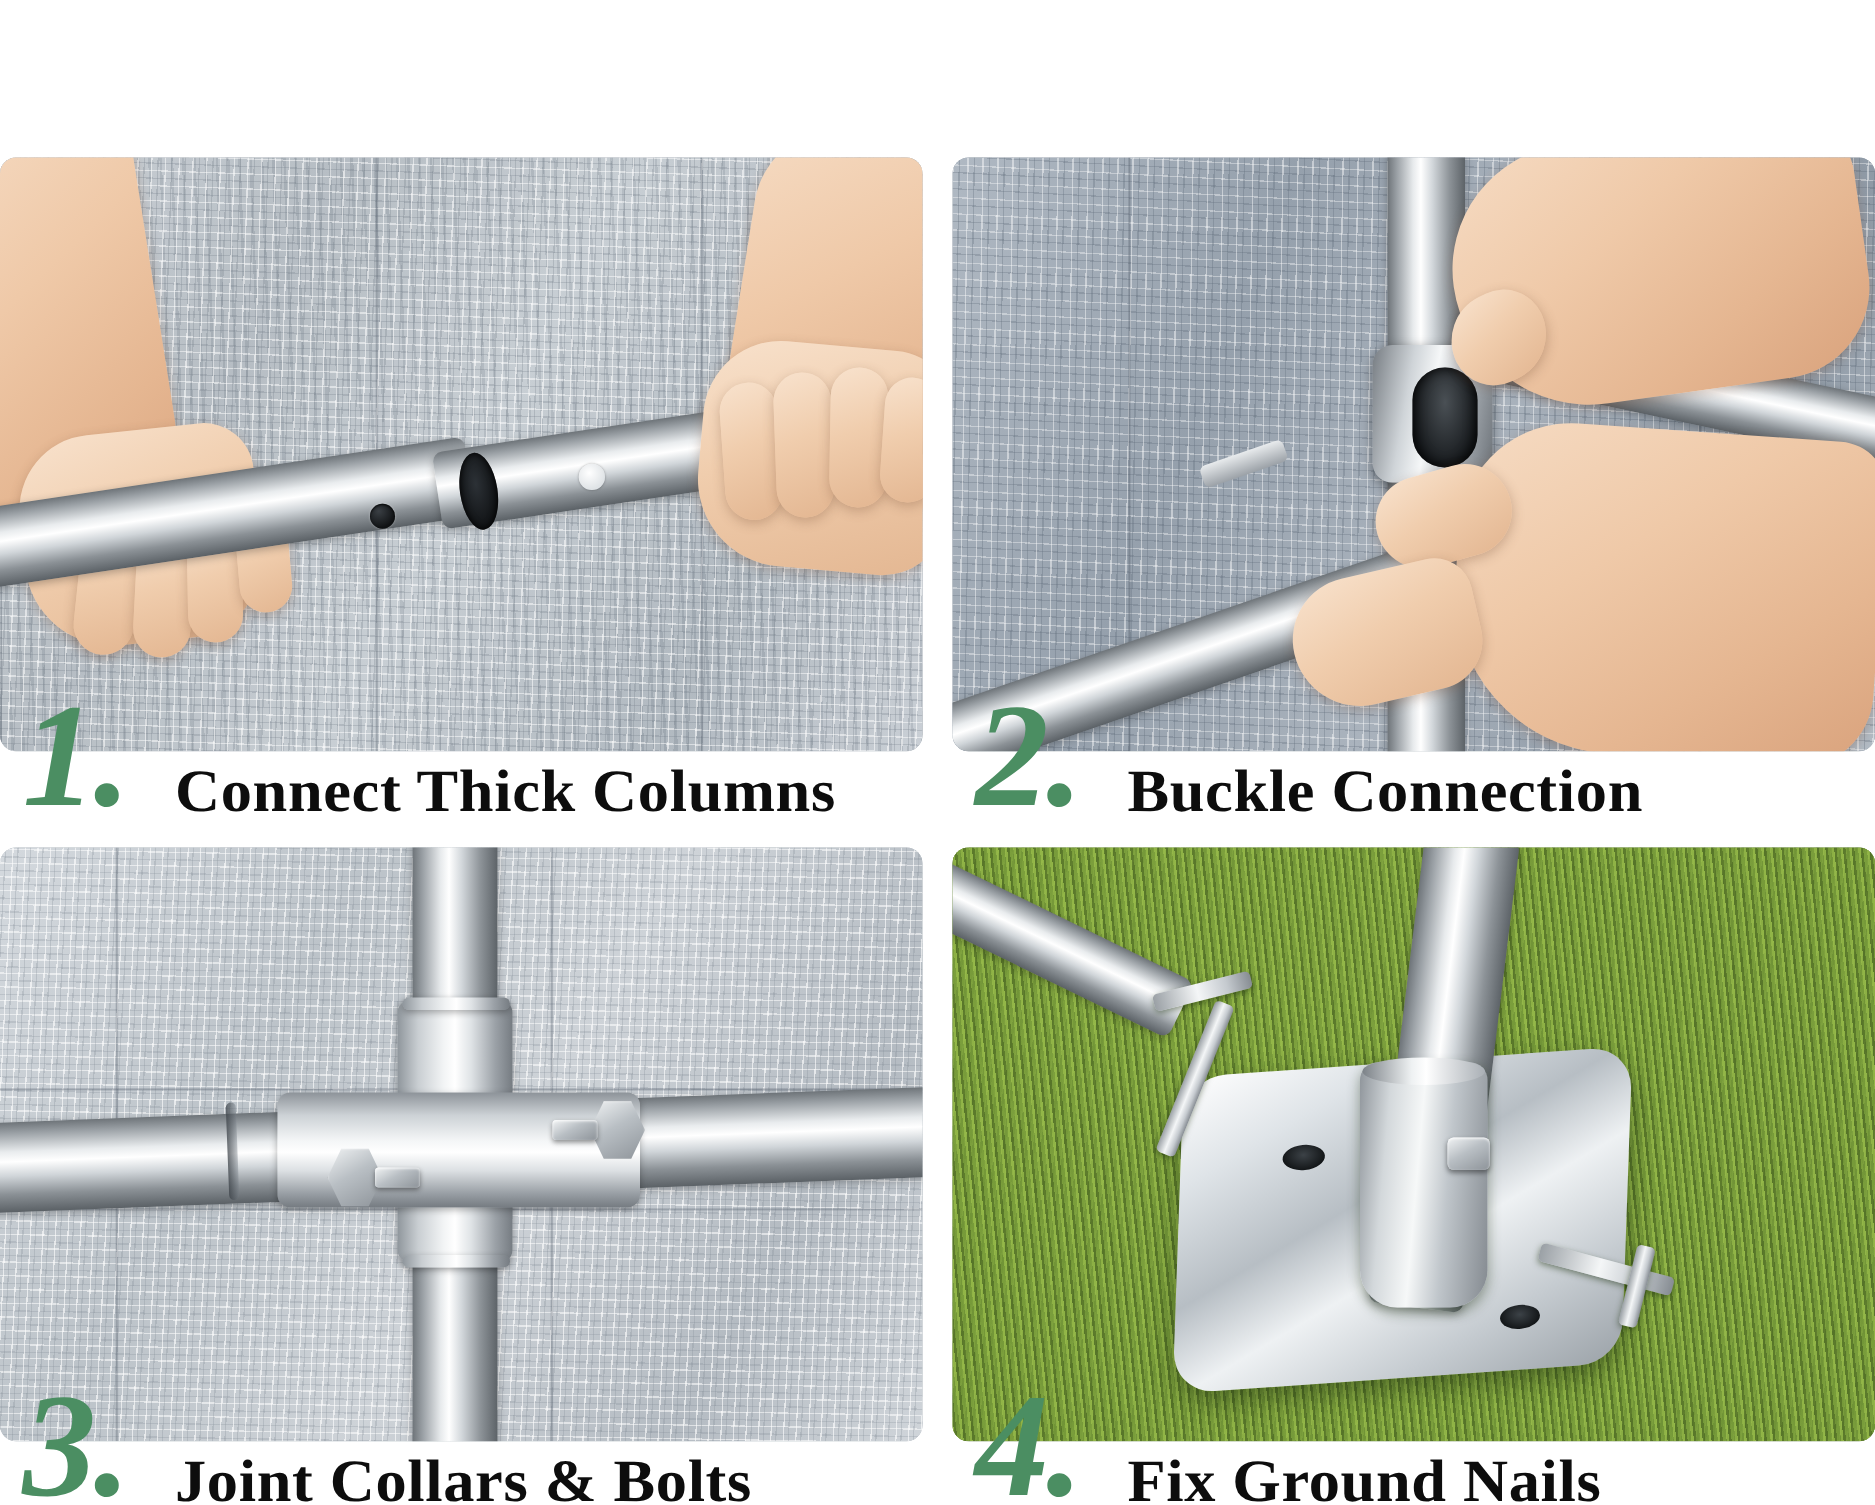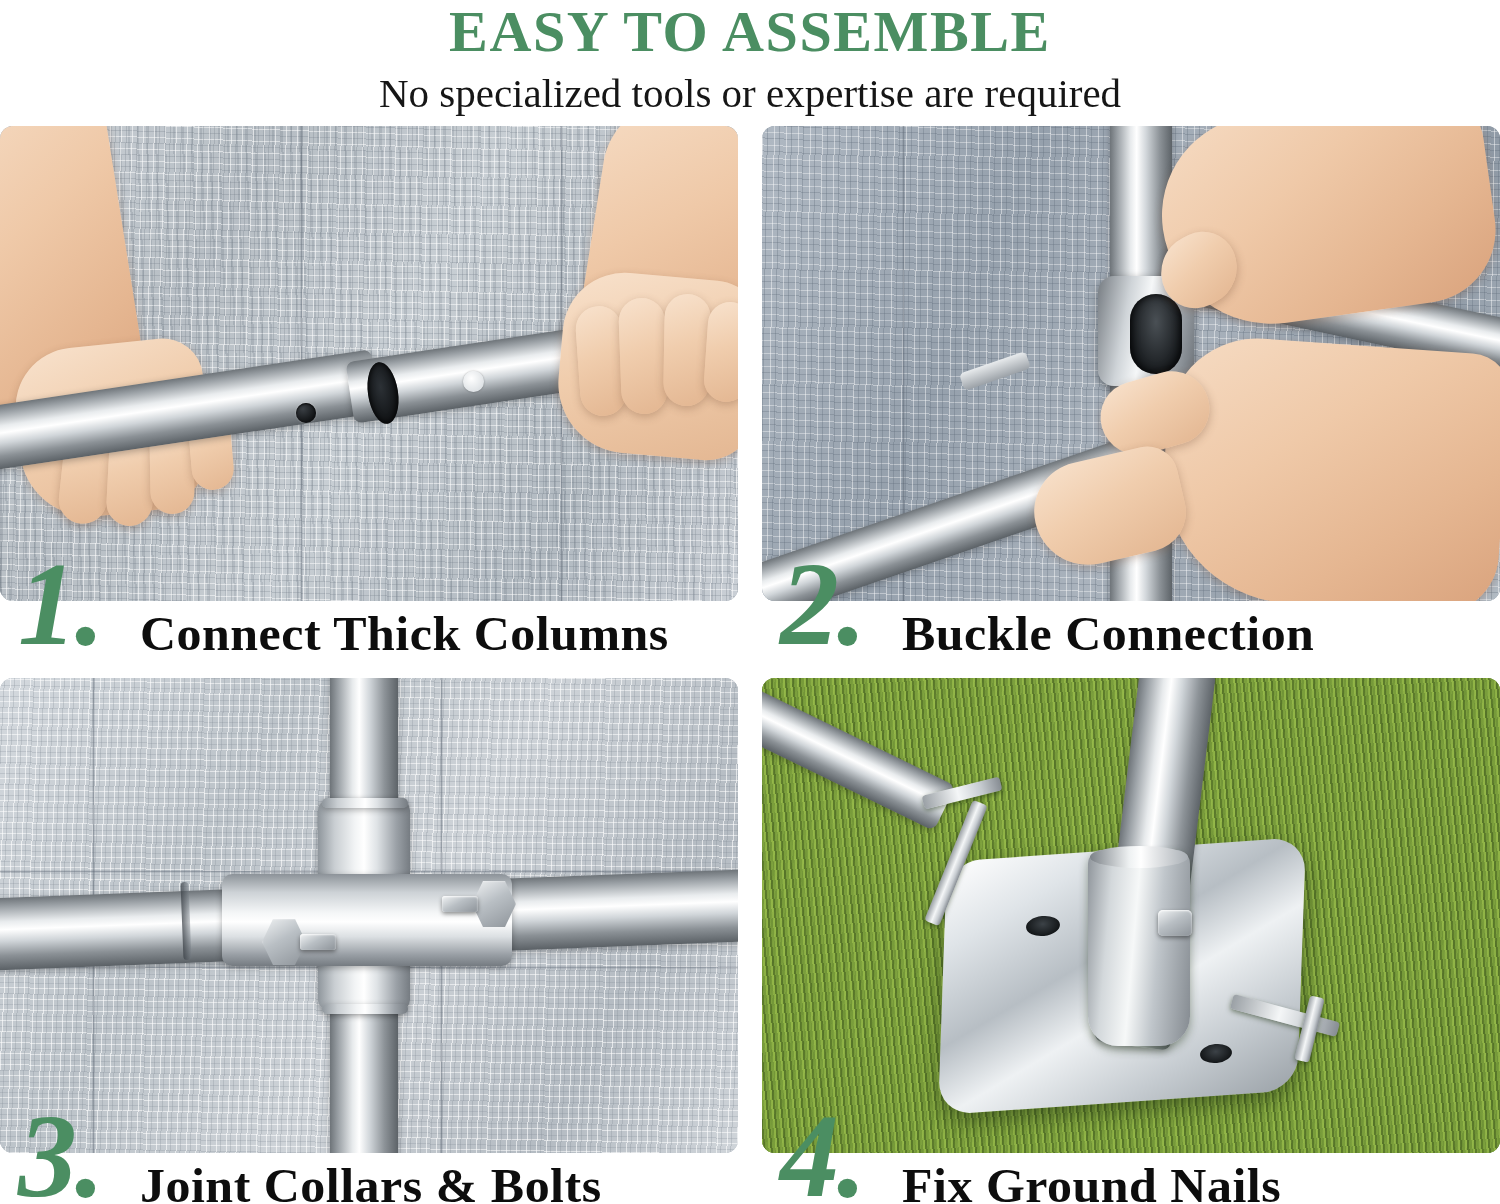--- a/index.html
+++ b/index.html
@@ -208,24 +208,20 @@
     letter-spacing:.5px;
     transform:scaleX(1.04);
     transform-origin:left center;
   }
 </style>
 </head>
 <body>
 
 <div class="page">
 
-  <div class="header">
-    <div class="title">EASY TO ASSEMBLE</div>
-    <div class="subtitle">No specialized tools or expertise are required</div>
-  </div>
 
   <div class="grid">
 
     <div class="cell c1">
       <div class="photo">
         <div class="tarp"></div>
         <div class="seam" style="left:0;top:0;width:2px;height:475px;"></div>
         <div class="seam" style="left:300px;top:0;width:3px;height:475px;"></div>
         <div class="seam" style="left:560px;top:0;width:3px;height:475px;"></div>
 

